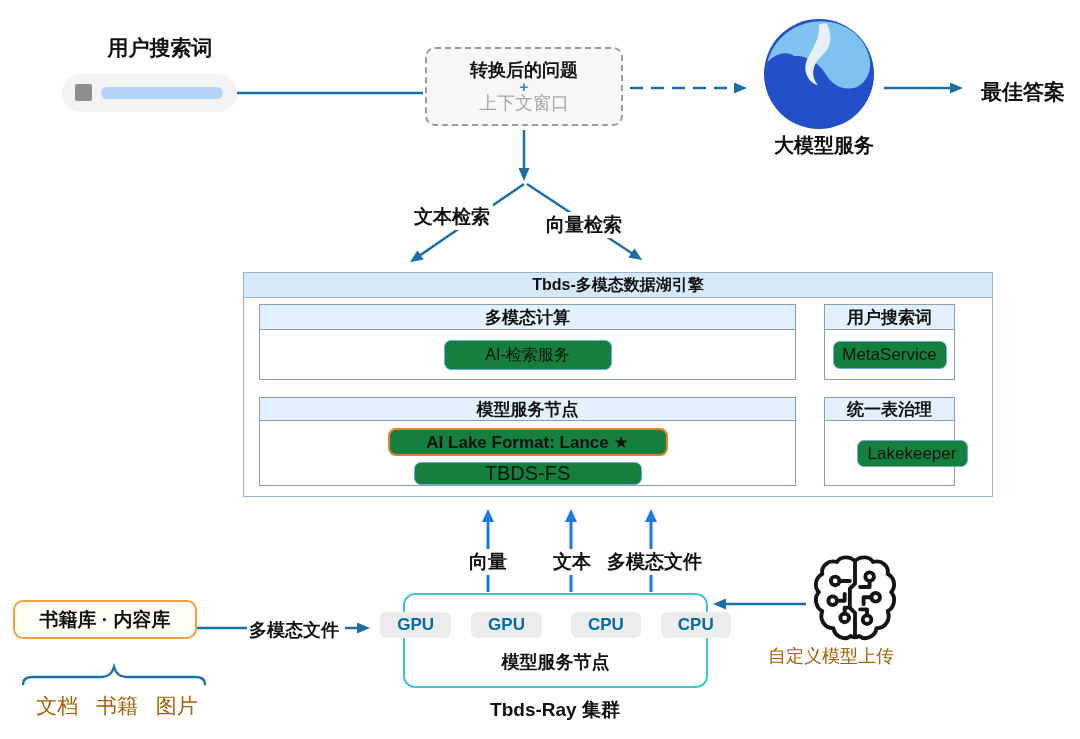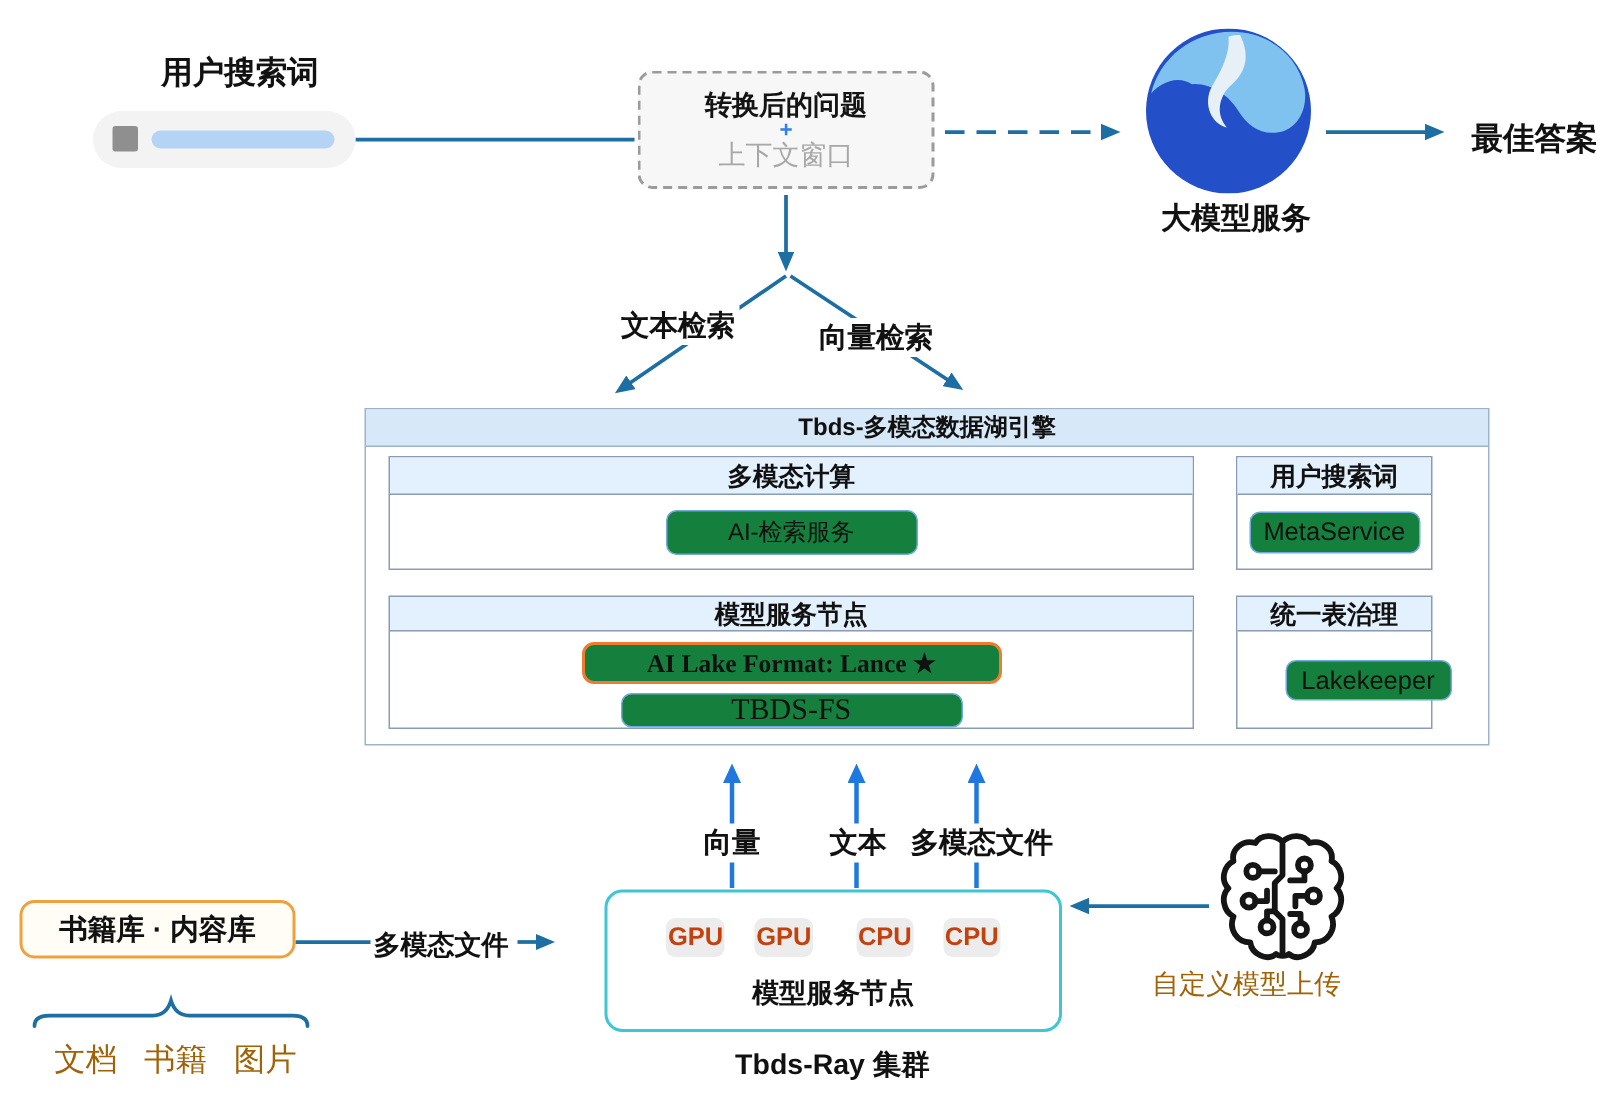--- a/index.html
+++ b/index.html
@@ -42,21 +42,21 @@
     font-size:16px;box-sizing:border-box;}
   .pill-ai{width:168px;height:30px;}
   .pill-meta{width:114px;height:28px;font-size:17px;}
   .pill-lance{width:280px;height:28px;border:2px solid #ed7d31;border-radius:8px;font-weight:bold;font-size:17px;}
   .pill-fs{width:228px;height:23px;margin-top:6px;font-size:20px;}
   .pill-lk{width:111px;height:27px;font-size:17px;margin-left:45px;}
 
   
   .ray-box{left:403px;top:593px;width:305px;height:95px;border:2px solid #3ec6d3;border-radius:12px;background:#fff;box-sizing:border-box;}
   .chip-row{position:absolute;left:0;top:17px;width:100%;display:flex;justify-content:center;}
-  .chip{background:#ececec;border-radius:6px;font-weight:bold;font-size:17px;padding:3px 1px;color:#c2410c;}
+  .chip{background:#ececec;border-radius:6px;font-weight:bold;font-size:17px;padding:3px 17px;color:#0369a1;}
   .chip + .chip{margin-left:20px;}
   .chip:nth-child(3){margin-left:29px;}
   .node-label{position:absolute;left:0;top:55px;width:100%;text-align:center;font-weight:bold;font-size:18px;}
   .cluster-label{left:455px;top:697px;width:200px;text-align:center;font-weight:bold;font-size:19px;}
 
   
   .library-box{left:13px;top:600px;width:184px;height:39px;border:2px solid #f0a13e;border-radius:10px;background:#fffdf6;
     box-sizing:border-box;display:flex;align-items:center;justify-content:center;font-weight:bold;font-size:19px;}
   .flow-file-label{left:249px;top:618px;font-weight:bold;font-size:18px;background:#fff;}
   .types-label{left:24px;top:692px;width:186px;text-align:center;font-size:21px;color:#a16207;word-spacing:12px;}
@@ -137,21 +137,21 @@
 
     <div class="sub-box meta-box">
       <div class="sub-header">用户搜索词</div>
       <div class="sub-body" style="height:50px;">
         <div class="pill pill-meta">MetaService</div>
       </div>
     </div>
 
     <div class="sub-box storage-box">
       <div class="sub-header" style="height:22px;">模型服务节点</div>
-      <div class="sub-body" style="height:64px;justify-content:flex-start;padding-top:7px;font-family:Liberation Serif, serif;">
+      <div class="sub-body" style="height:64px;justify-content:flex-start;padding-top:7px;">
         <div class="pill pill-lance">AI Lake Format: Lance ★</div>
         <div class="pill pill-fs">TBDS-FS</div>
       </div>
     </div>
 
     <div class="sub-box gov-box">
       <div class="sub-header" style="height:22px;">统一表治理</div>
       <div class="sub-body" style="height:65px;">
         <div class="pill pill-lk">Lakekeeper</div>
       </div>

